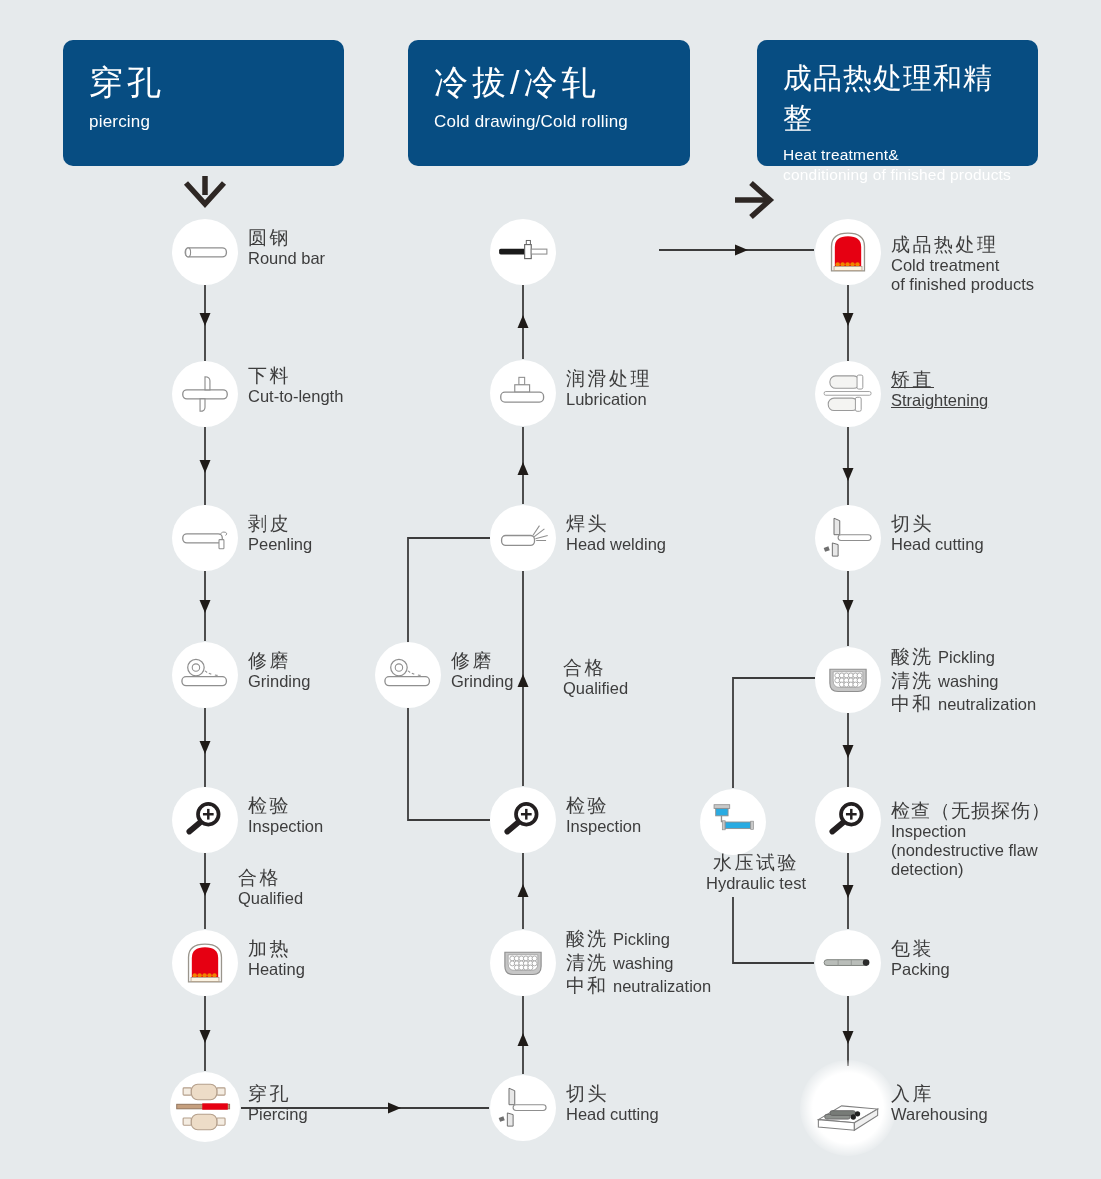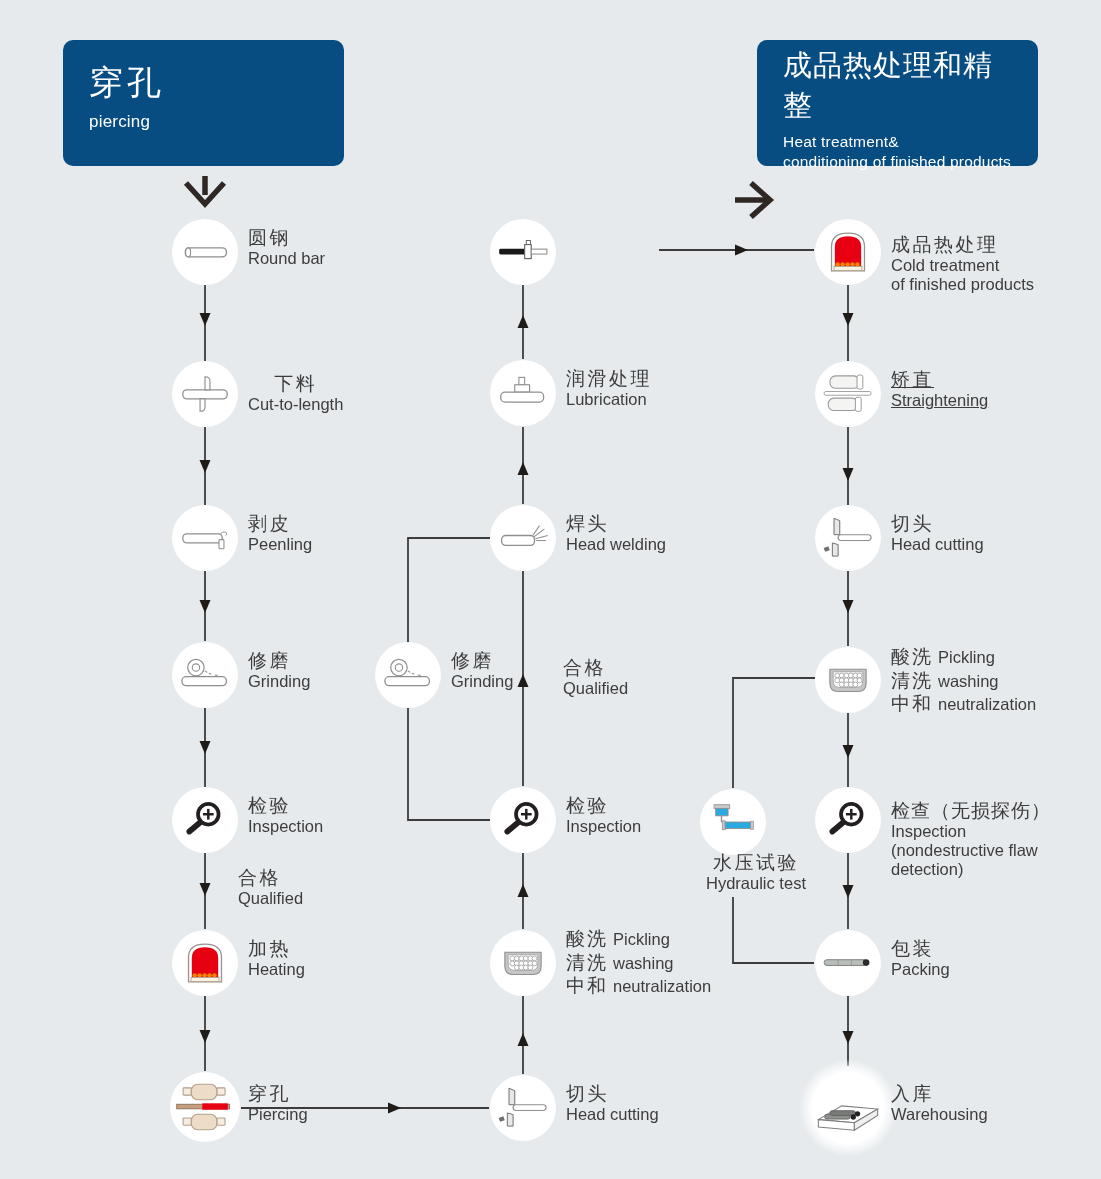--- a/index.html
+++ b/index.html
@@ -87,21 +87,25 @@
       <path d="M186 183 L205 204 L224 183"></path>
       <path d="M735 200 H766"></path>
       <path d="M751 183 L770 200 L751 217"></path>
     </g>
   </svg>
 
   <div class="hdr" style="left:63px;top:40px;width:281px;height:126px;">
     <div class="hdr-title">穿孔</div>
     <div class="hdr-sub">piercing</div>
   </div>
-  <div class="hdr" style="left:757px;top:40px;width:281px;height:126px;padding-top:5px;">
+  <div class="hdr" style="left:408px;top:40px;width:282px;height:126px;">
+    <div class="hdr-title">冷拔/冷轧</div>
+    <div class="hdr-sub">Cold drawing/Cold rolling</div>
+  </div>
+  <div class="hdr" style="left:757px;top:40px;width:281px;height:126px;padding-top:18px;">
     <div class="hdr-title small">成品热处理和精整</div>
     <div class="hdr-sub small">
       <span style="display:block">Heat treatment&amp;</span>
       <span style="display:block">conditioning of finished products</span>
     </div>
   </div>
 
   <div class="circ" style="left:172px;top:219px;">
     <svg width="56" height="56" viewBox="0 0 68 68">
       <rect x="10" y="29" width="50" height="11" rx="5" fill="#fff" stroke="#8f8f8f" stroke-width="1.6"></rect>
@@ -113,21 +117,21 @@
     <span class="en">Round bar</span>
   </div>
 
   <div class="circ" style="left:172px;top:361px;">
     <svg width="56" height="56" viewBox="0 0 68 68">
       <rect x="7" y="29" width="54" height="11" rx="5" fill="#fff" stroke="#8f8f8f" stroke-width="1.6"></rect>
       <path d="M34 13 q6 0 6 5 v11 h-6 z" fill="#fff" stroke="#8f8f8f" stroke-width="1.4"></path>
       <path d="M28 40 h6 v10 q0 5 -6 5 z" fill="#fff" stroke="#8f8f8f" stroke-width="1.4"></path>
     </svg>
   </div>
-  <div class="lbl" style="left:248px;top:372px;text-align:center;">
+  <div class="lbl" style="left:248px;top:364px;">
     <span class="zh">下料</span>
     <span class="en">Cut-to-length</span>
   </div>
 
   <div class="circ" style="left:172px;top:505px;">
     <svg width="56" height="56" viewBox="0 0 68 68">
       <rect x="7" y="29" width="48" height="11" rx="5" fill="#fff" stroke="#8f8f8f" stroke-width="1.6"></rect>
       <rect x="51" y="36" width="6" height="11" rx="1" fill="#fff" stroke="#8f8f8f" stroke-width="1.3"></rect>
       <path d="M52 30 q3 -5 7 -3 q3 2 0 4" fill="none" stroke="#8f8f8f" stroke-width="1.2"></path>
     </svg>

